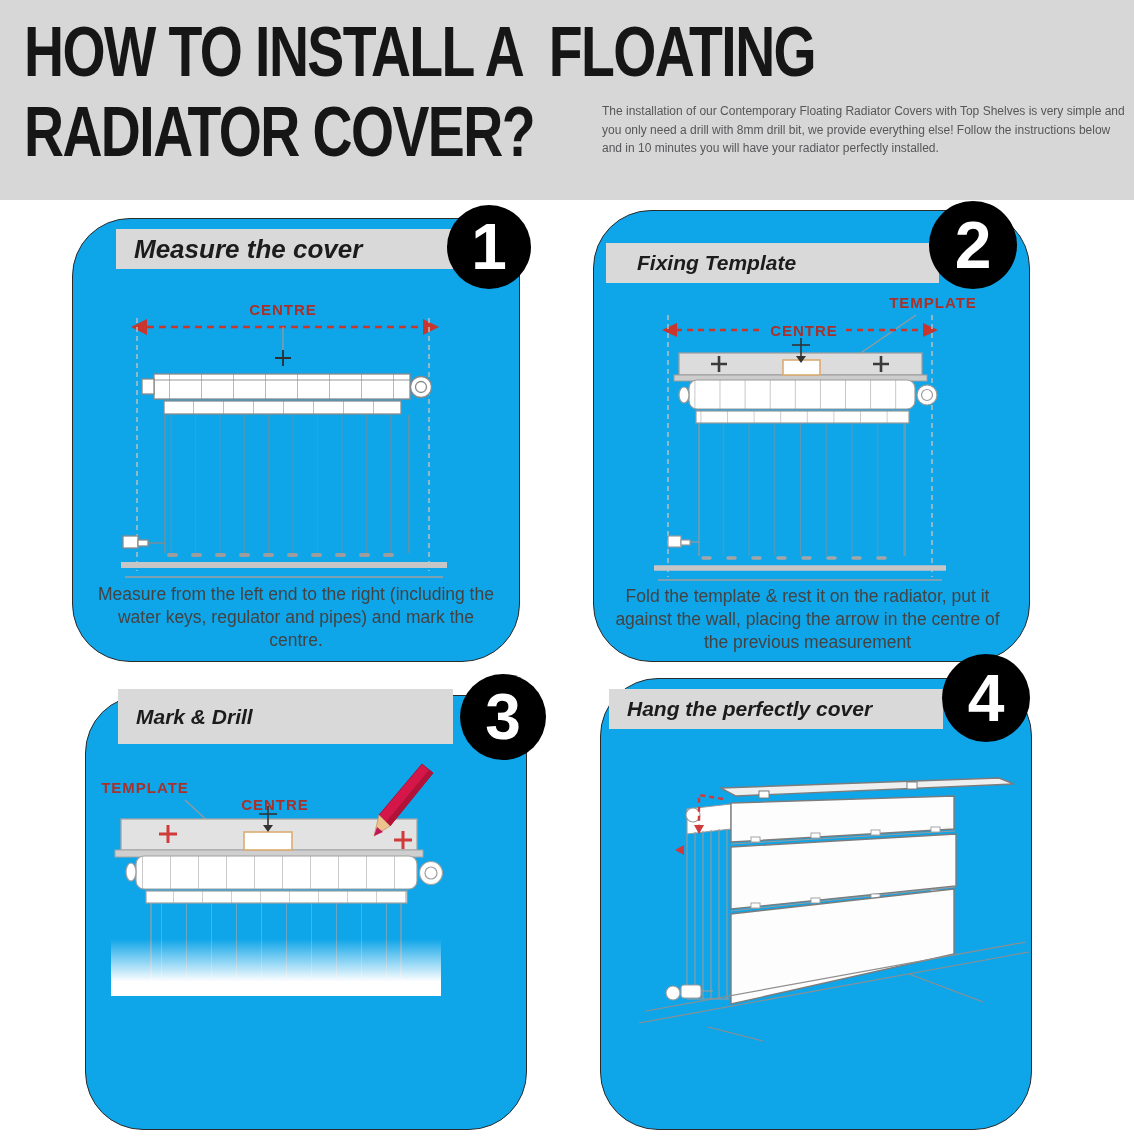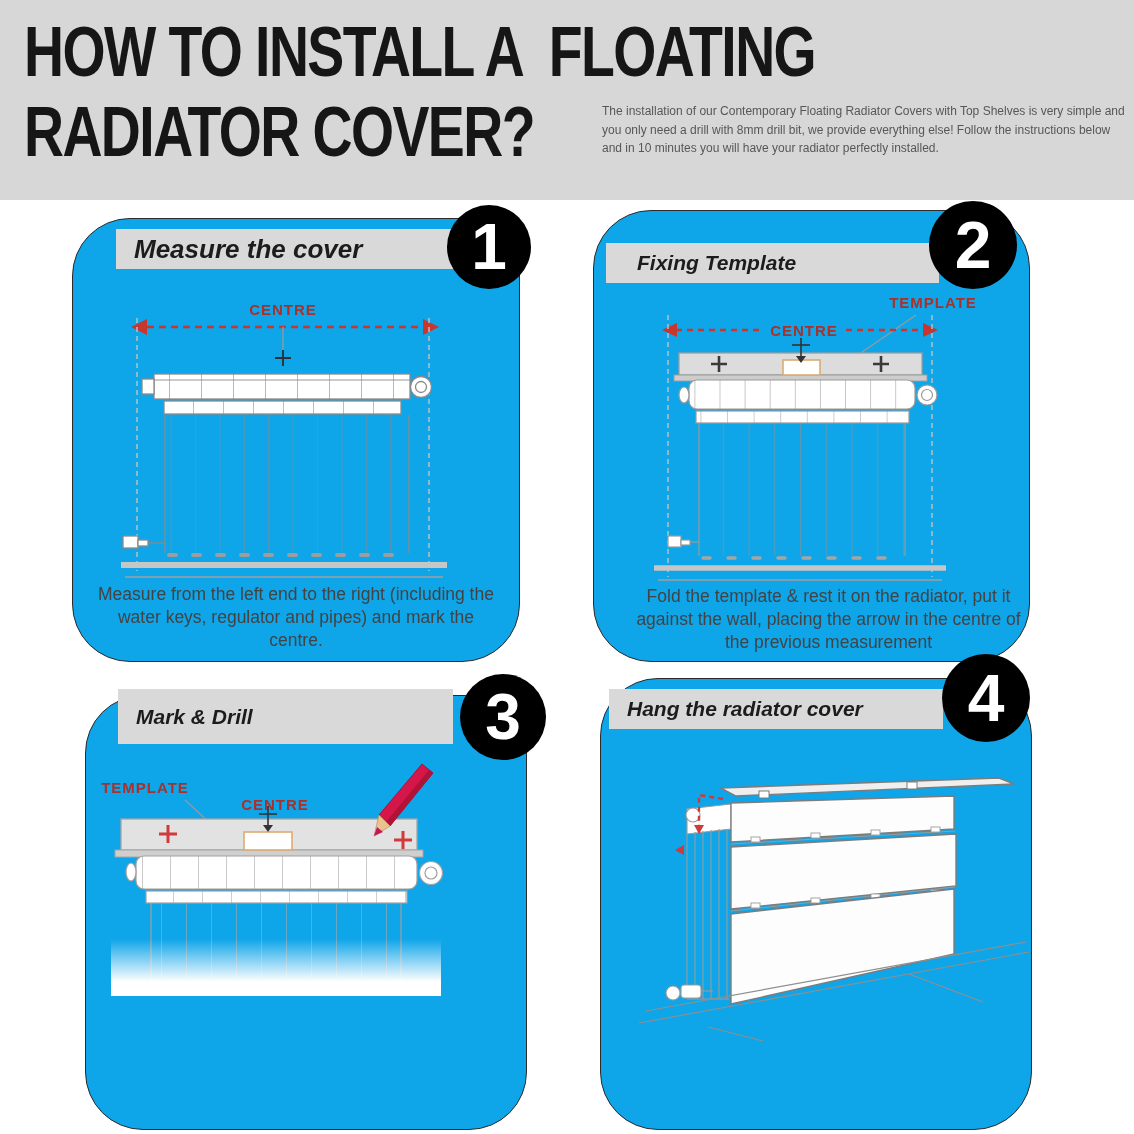--- a/index.html
+++ b/index.html
@@ -174,21 +174,21 @@
         <rect x="87" y="329" width="9" height="5"></rect>
         <path d="M96 331 H105"></path>
       </g>
     </g>
     <g>
       <path d="M60 357 H352" stroke="#c6c6c6" stroke-width="5.5"></path>
       <path d="M64 369 H348" stroke="#9f9f9f" stroke-width="1.4"></path>
     </g>
   </svg>
 
-  <p class="caption" style="left:37px;top:374px;width:395px;">Fold the template &amp; rest it on the radiator, put it against the wall, placing the arrow in the centre of the previous measurement</p>
+  <p class="caption" style="left:16px;top:374px;width:395px;">Fold the template &amp; rest it on the radiator, put it against the wall, placing the arrow in the centre of the previous measurement</p>
 </section>
 
 <section class="panel" style="left:85px;top:695px;width:440px;height:433px;">
   <div class="strip" style="left:32px;top:-7px;width:335px;height:55px;font-size:21px;">
     <span>Mark &amp; Drill</span>
   </div>
   <div class="badge" style="left:374px;top:-22px;width:86px;height:86px;font-size:64px;">
     <span>3</span>
   </div>
 
@@ -246,21 +246,21 @@
       <rect x="65" y="207" width="250" height="80" fill="url(#fins25)" stroke="none"></rect>
       <path d="M65 207 V287 M315 207 V287" fill="none"></path>
       <rect x="25" y="243" width="330" height="57" fill="url(#fadeWhite)" stroke="none"></rect>
     </g>
   </svg>
 
 </section>
 
 <section class="panel" style="left:600px;top:678px;width:430px;height:450px;">
   <div class="strip" style="left:8px;top:10px;width:334px;height:40px;font-size:21px;">
-    <span>Hang the radiator cover</span>
+    <span>Hang the perfectly cover</span>
   </div>
   <div class="badge" style="left:341px;top:-25px;width:88px;height:88px;font-size:66px;">
     <span>4</span>
   </div>
 
   <svg class="diag" width="430" height="450" viewBox="0 0 430 450">
     <g fill="#ffffff" stroke="#9b9b9b" stroke-width="1.1">
       <polygon points="86,130 130,125 130,150 86,155"></polygon>
       <circle cx="92" cy="136" r="7"></circle>
       <path d="M86 155 V320 M94 153 V320 M102 152 V320 M110 151 V320 M118 150 V320 M126 150 V320" fill="none"></path>

